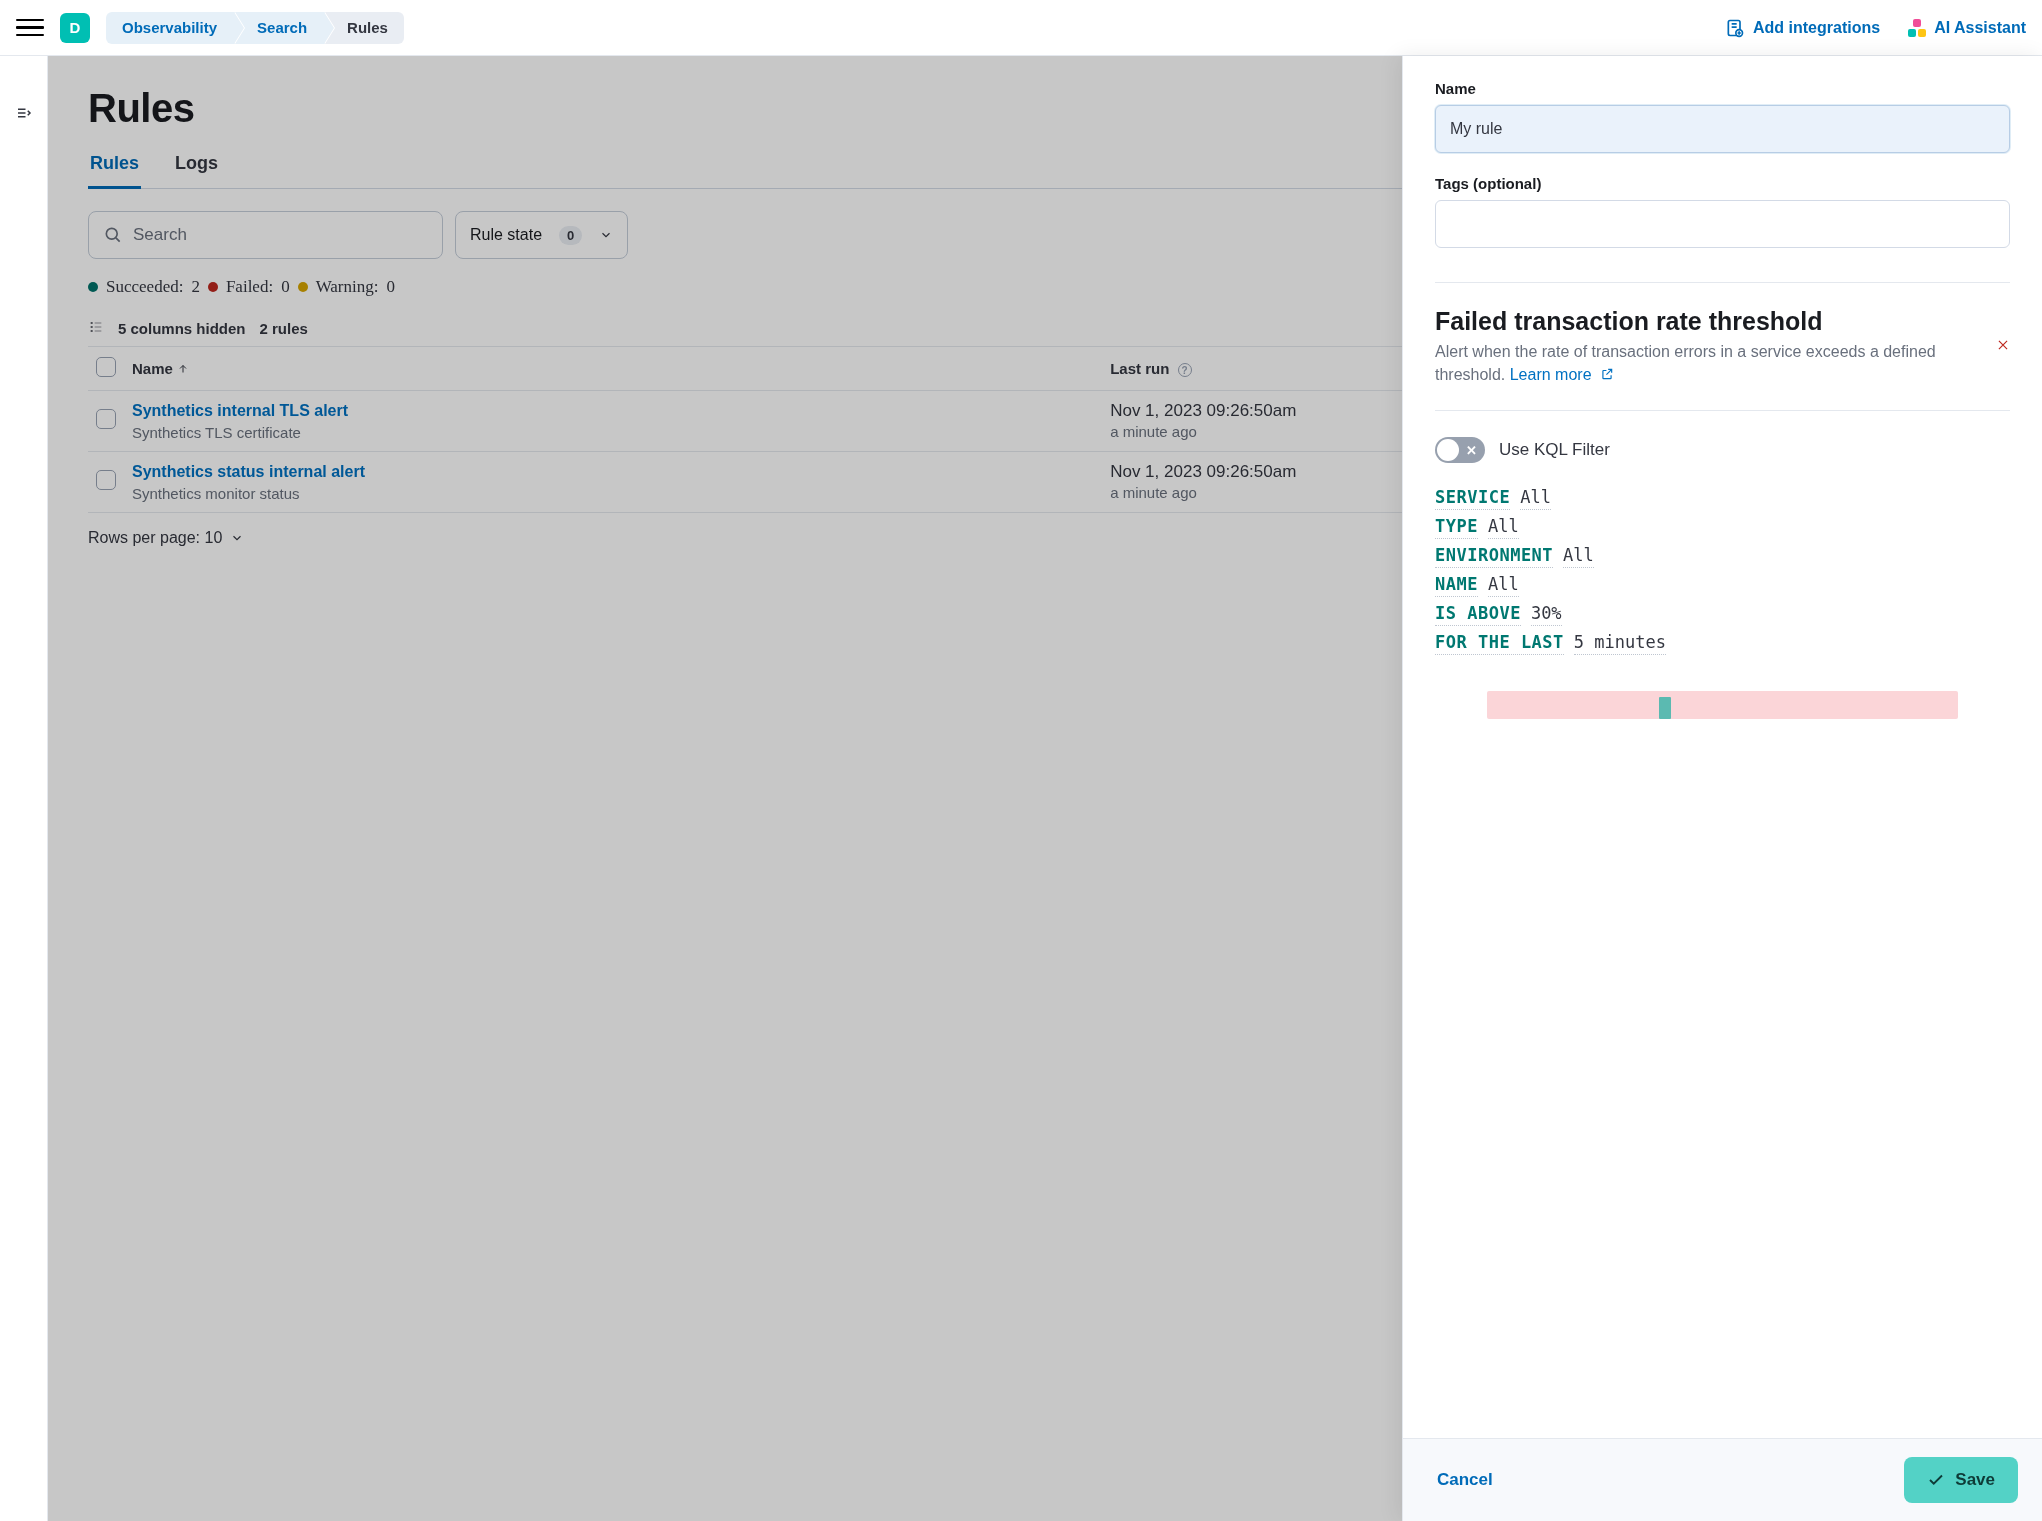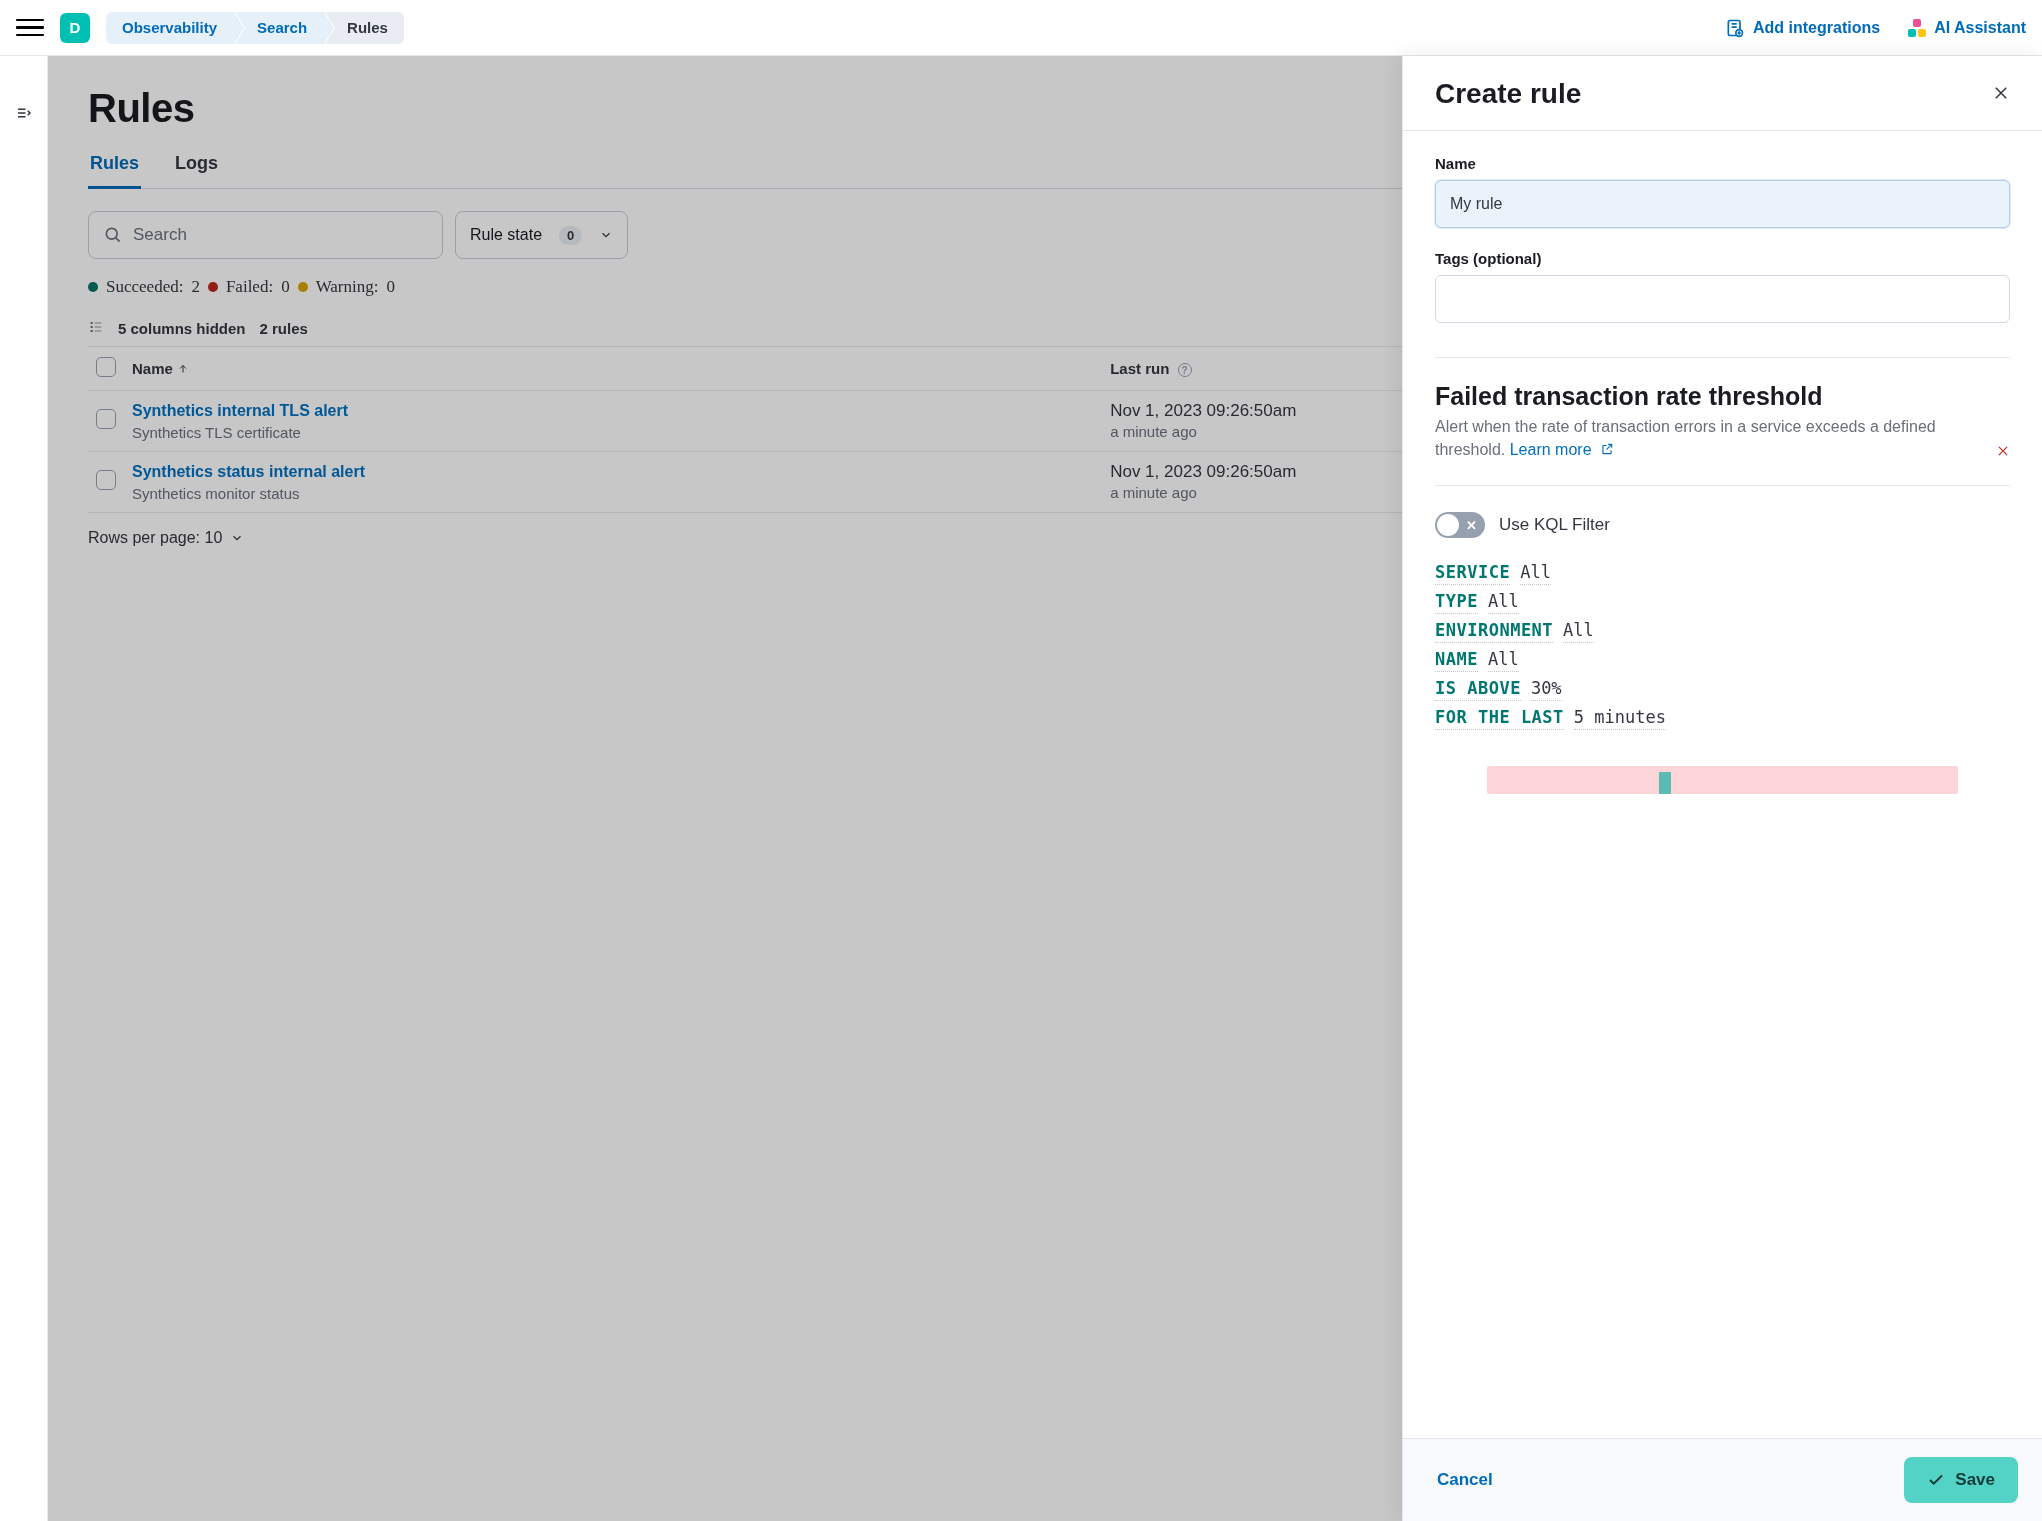--- a/index.html
+++ b/index.html
@@ -277,21 +277,21 @@
     border-radius:6px;
     background:#fff;
   }
 
   .section-divider{
     border:none;border-top:1px solid var(--border-light);
     margin:34px 0 24px;
   }
 
   .rule-type-header{
-    display:flex; align-items:flex-end; justify-content:space-between;
+    display:flex; align-items:center; justify-content:space-between;
   }
   .rule-type-title{font-size:25px;font-weight:800;margin-bottom:4px;}
   .rule-type-desc{font-size:16px;color:var(--text-subdued);line-height:1.45;}
   .learn-more{color:var(--link-blue);font-weight:500;white-space:nowrap;}
   .ext-link-icon{display:inline-block;width:14px;height:14px;margin-left:4px;position:relative;top:1px;}
   .remove-x svg{width:14px;height:14px;stroke:var(--red);stroke-width:2;}
 
   .kql-row{display:flex;align-items:center;gap:14px;margin-top:26px;margin-bottom:24px;}
   .switch{
     width:50px;height:26px;border-radius:13px;
@@ -514,28 +514,20 @@
     <span>Rows per page: 10</span>
     <svg class="chev-down" viewBox="0 0 24 24" fill="none" stroke="#343741" stroke-width="2">
         <path d="M6 9l6 6 6-6"></path>
       </svg>
   </div>
 
   <div class="scrim"></div>
 </div>
 
 <div class="flyout">
-  <div class="flyout-header">
-    <div class="flyout-title">Create rule</div>
-    <div class="close-x">
-      <svg viewBox="0 0 24 24" fill="none" stroke-width="2">
-          <path d="M5 5l14 14M19 5L5 19"></path>
-        </svg>
-    </div>
-  </div>
 
   <div class="flyout-body">
     <div class="field-label">Name</div>
     <input class="name-input" value="My rule" style="">
     <div style="height:22px"></div>
     <div class="field-label">Tags (optional)</div>
     <div class="tags-input"></div>
 
     <hr class="section-divider">
 

